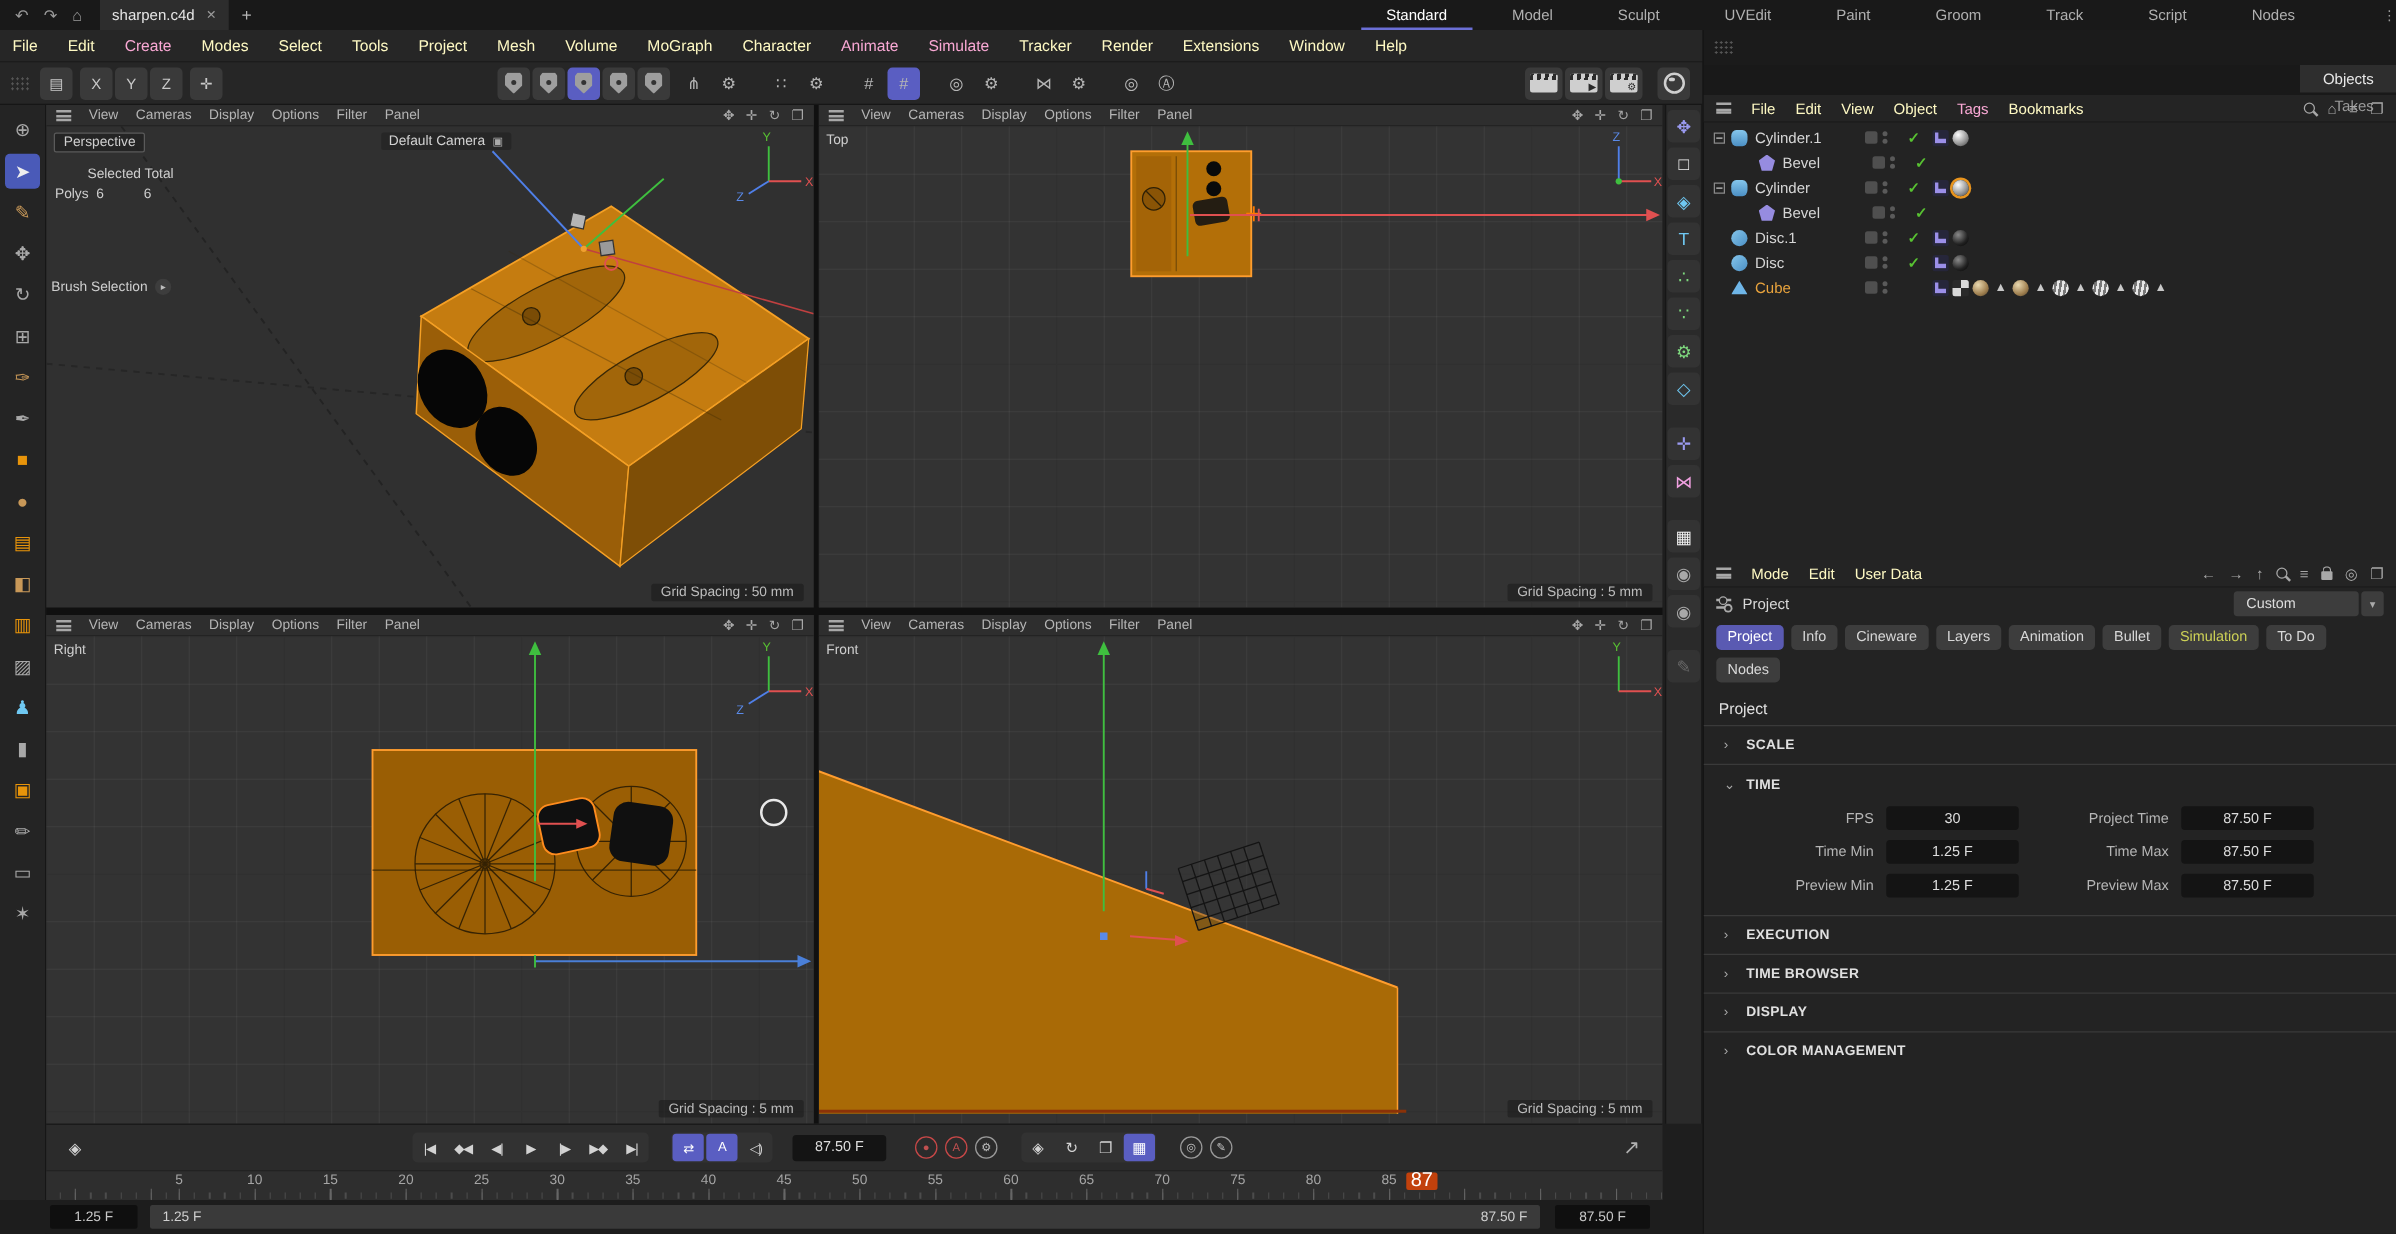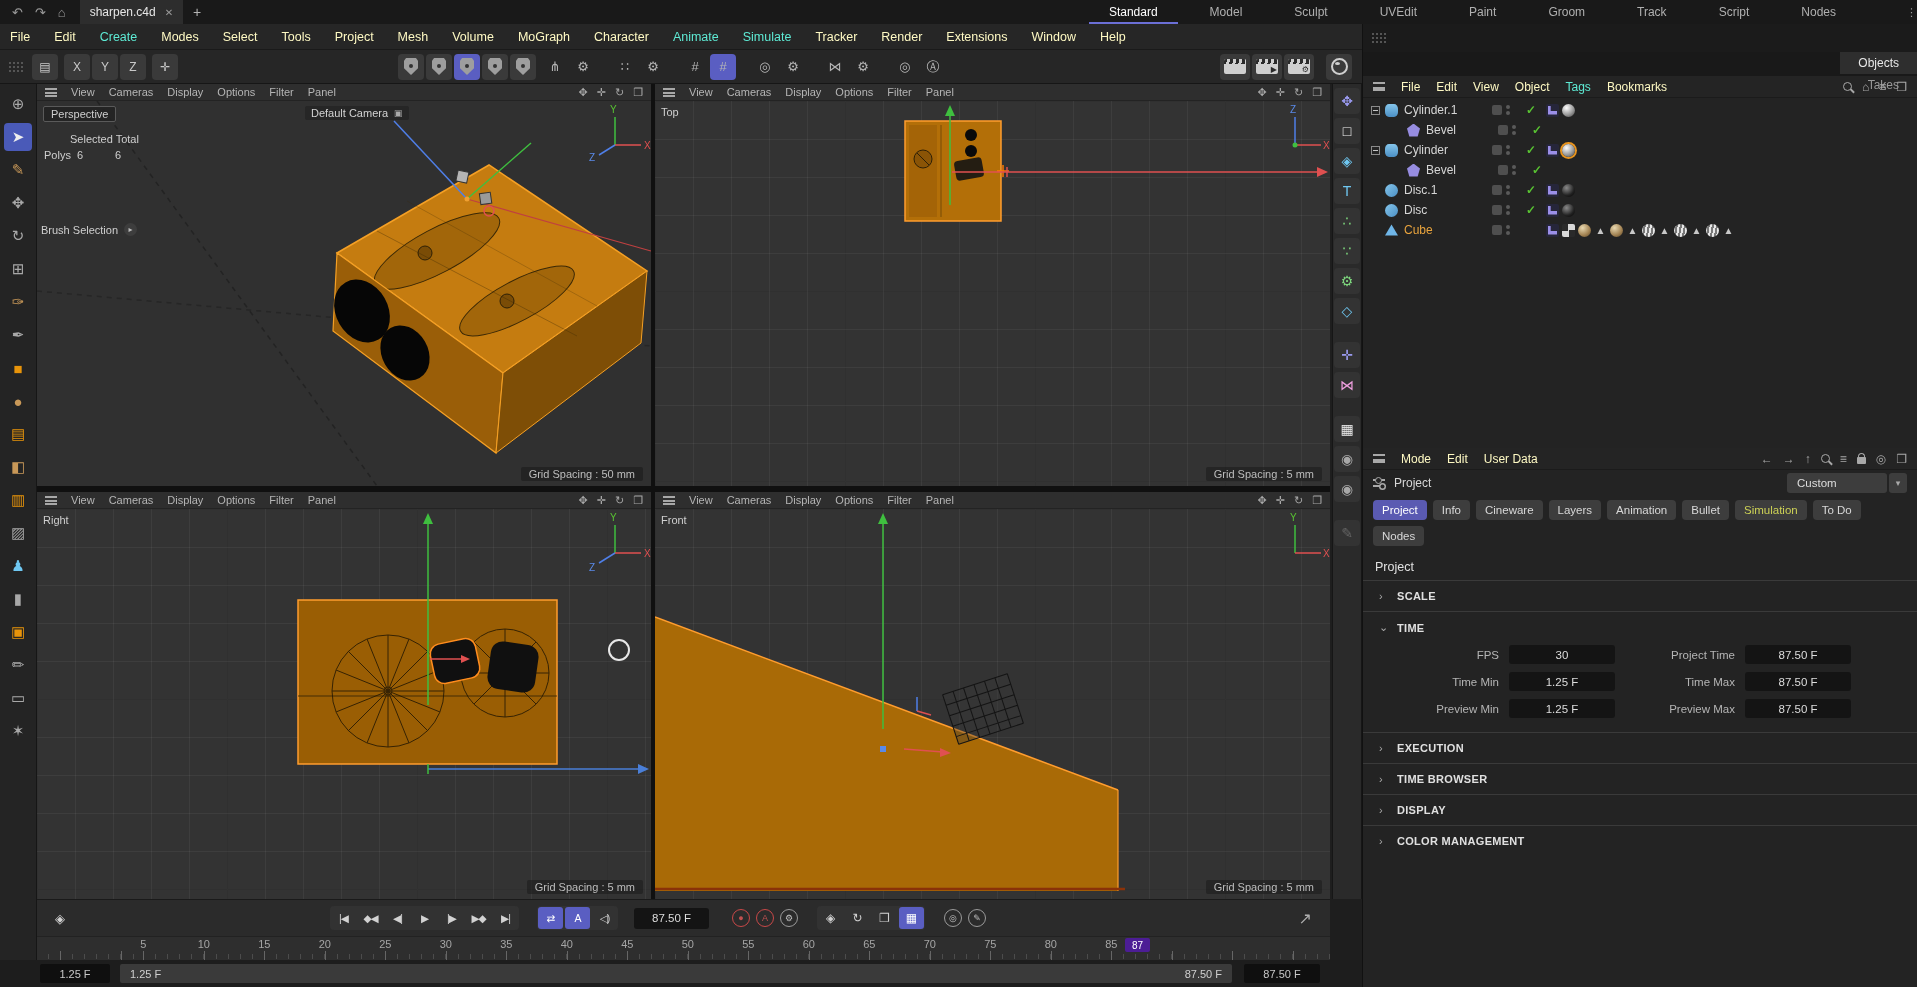--- a/index.html
+++ b/index.html
@@ -15,21 +15,21 @@
   .tab-plus { color:#b5b5b5; font-size:14px; margin-left:10px; }
   #layout-tabs { margin-left:auto; display:flex; height:24px; align-items:stretch; margin-right:40px; }
   .layout-tab { padding:0 26px; display:flex; align-items:center; font-size:12px; color:#b0b0b0; position:relative; }
   .layout-tab.active { color:#fff; }
   .layout-tab.active::after { content:""; position:absolute; left:6px; right:6px; bottom:0; height:2px; background:#6b6fd6; }
   .vdots { color:#9a9a9a; font-size:11px; letter-spacing:0; display:flex; align-items:center; margin-left:4px; }
 
   
   #menubar { left:0; top:24px; width:1917px; height:26px; background:#262626; display:flex; align-items:center; gap:24px; padding-left:10px; border-bottom:1px solid #1a1a1a; }
   .menu-item { font-size:12.5px; color:#fef9c3; }
-  .menu-item.accent { color:#5eead4; }
+  .menu-item.accent { color:#f9a8d4; }
 
   
   #toolbar { left:0; top:50px; width:1362px; height:34px; background:#262626; display:flex; align-items:center; border-bottom:1px solid #161616; }
   .dots-handle { width:16px; height:12px; background-image:radial-gradient(#555 1px, transparent 1.1px); background-size:4px 4px; margin:0 8px; }
   .tb-btn { height:26px; min-width:26px; padding:0 4px; border-radius:4px; background:#3a3a3a; display:flex; align-items:center; justify-content:center; color:#c9c9c9; font-size:12px; }
   .tb-btn.flat { background:transparent; }
   .tb-btn.active { background:#5a5ec2; color:#fff; }
   .tb-group { display:flex; gap:2px; margin-left:6px; }
   .shield { width:14px; height:17px; background:#9e9e9e; clip-path:polygon(15% 0,85% 0,100% 16%,100% 60%,50% 100%,0 60%,0 16%); position:relative; }
   .shield::after { content:""; position:absolute; left:5px; top:6px; width:4px; height:4px; border-radius:50%; background:#333; }
@@ -146,21 +146,21 @@
   .t-circle { width:18px; height:18px; border-radius:50%; display:flex; align-items:center; justify-content:center; font-size:9px; }
   .t-circle.tone-red { border:1.5px solid #c84848; color:#c05050; }
   .t-circle.tone-gray { border:1.5px solid #9a9a9a; color:#c0c0c0; }
   .frame-field { background:#141414; border-radius:3px; height:21px; padding:0 18px; display:flex; align-items:center; font-size:11.5px; color:#ddd; }
   #ruler { position:relative; height:25px; background:#2e2e2e; border-top:1px solid #222; }
   .ruler-nums { display:flex; padding-left:76px; height:14px; align-items:center; }
   .ruler-num { width:60.5px; text-align:center; font-size:11px; color:#a5a5a5; flex:none; }
   #ruler-ticks { position:absolute; left:0; right:0; top:14px; height:10px;
      background-image:repeating-linear-gradient(90deg,#666 0 1px,transparent 1px 60.5px),repeating-linear-gradient(90deg,#4c4c4c 0 1px,transparent 1px 12.1px);
      background-position:106px 0,106px 3px; background-size:auto 10px, auto 5px; background-repeat:repeat-x; }
-  #frame-marker { position:absolute; left:1088px; top:1px; width:25px; height:14px; background:#4c1d95; color:#fff; border-radius:2px; font-size:10px; display:flex; align-items:center; justify-content:center; }
+  #frame-marker { position:absolute; left:1088px; top:1px; width:25px; height:14px; background:#c2410c; color:#fff; border-radius:2px; font-size:16px; display:flex; align-items:center; justify-content:center; }
 
   
   #footer { left:0; top:960px; width:1362px; height:27px; background:#1d1d1d; display:flex; align-items:center; }
   .foot-field { background:#0f0f0f; border-radius:2px; height:19px; display:flex; align-items:center; justify-content:center; font-size:11px; color:#c8c8c8; }
   #range-bar { position:relative; height:19px; background:#3a3a3a; border-radius:2px; margin-left:10px; width:1112px; display:flex; align-items:center; font-size:11px; color:#cfcfcf; }
   #range-bar .rs { margin-left:10px; } #range-bar .re { position:absolute; right:10px; }
 </style>
 </head>
 <body>
 

